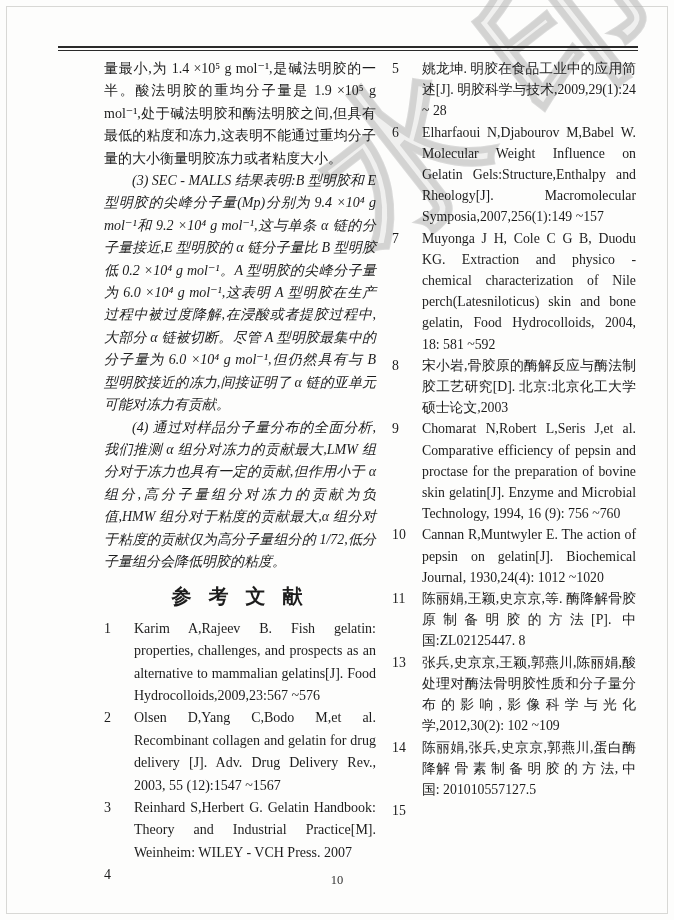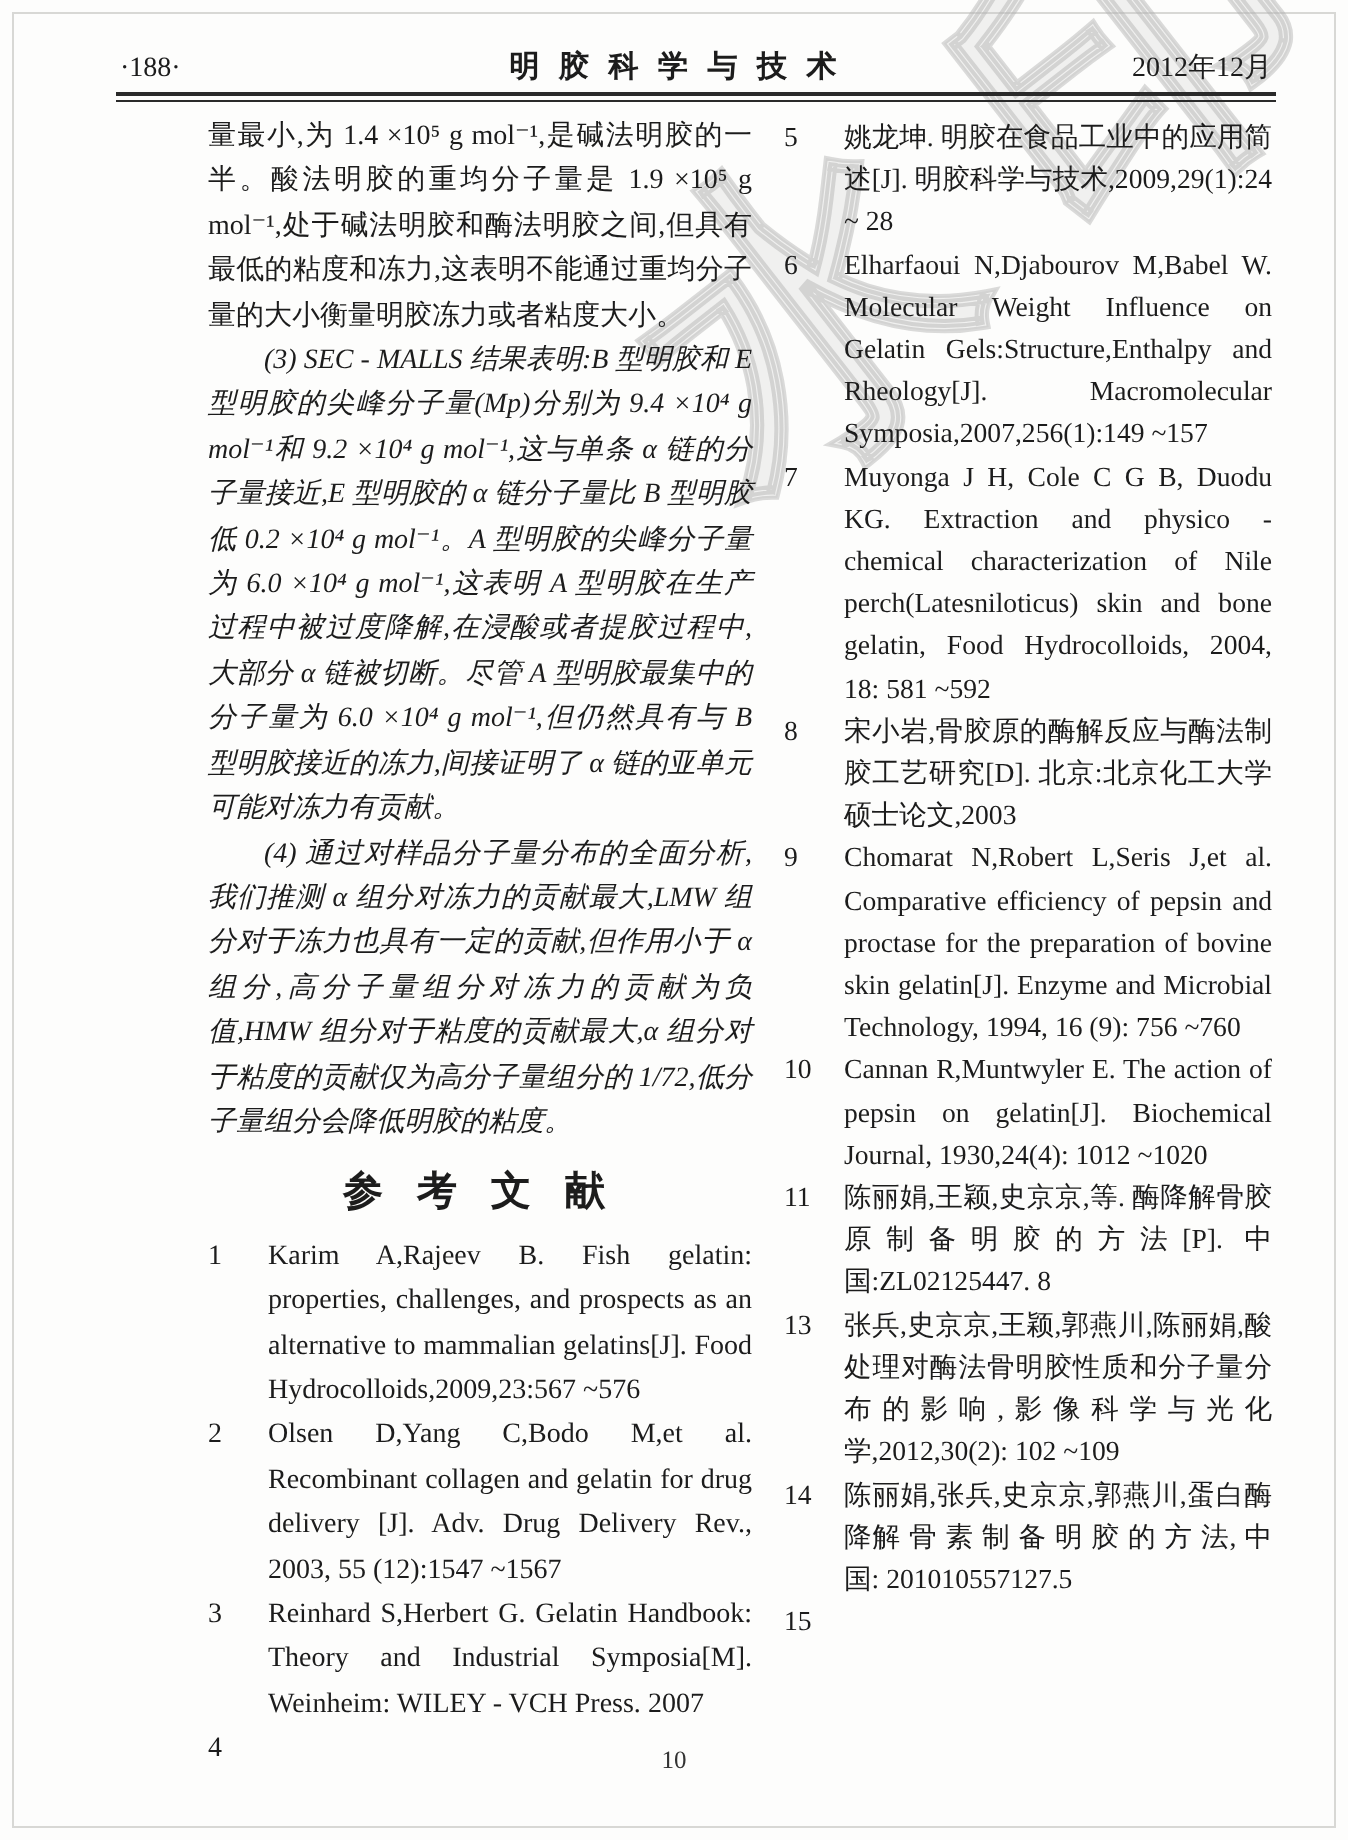--- a/index.html
+++ b/index.html
@@ -85,25 +85,20 @@
   }
 </style>
 </head>
 <body>
 
 <div class="page">
   <div class="scan-frame"></div>
 
   <div class="watermark">水印</div>
 
-  <div class="header">
-    <span class="page-label">·188·</span>
-    <span class="journal">明 胶 科 学 与 技 术</span>
-    <span class="date">2012年12月</span>
-  </div>
   <div class="rule"></div>
 
   <div class="columns">
 
     <div class="col col-left">
       <p class="para">量最小,为 1.4 ×10⁵ g mol⁻¹,是碱法明胶的一半。酸法明胶的重均分子量是 1.9 ×10⁵ g mol⁻¹,处于碱法明胶和酶法明胶之间,但具有最低的粘度和冻力,这表明不能通过重均分子量的大小衡量明胶冻力或者粘度大小。</p>
       <p class="para indent">(3) SEC - MALLS 结果表明:B 型明胶和 E 型明胶的尖峰分子量(Mp)分别为 9.4 ×10⁴ g mol⁻¹和 9.2 ×10⁴ g mol⁻¹,这与单条 α 链的分子量接近,E 型明胶的 α 链分子量比 B 型明胶低 0.2 ×10⁴ g mol⁻¹。A 型明胶的尖峰分子量为 6.0 ×10⁴ g mol⁻¹,这表明 A 型明胶在生产过程中被过度降解,在浸酸或者提胶过程中,大部分 α 链被切断。尽管 A 型明胶最集中的分子量为 6.0 ×10⁴ g mol⁻¹,但仍然具有与 B 型明胶接近的冻力,间接证明了 α 链的亚单元可能对冻力有贡献。</p>
       <p class="para indent">(4) 通过对样品分子量分布的全面分析,我们推测 α 组分对冻力的贡献最大,LMW 组分对于冻力也具有一定的贡献,但作用小于 α 组分,高分子量组分对冻力的贡献为负值,HMW 组分对于粘度的贡献最大,α 组分对于粘度的贡献仅为高分子量组分的 1/72,低分子量组分会降低明胶的粘度。</p>
 
       <div class="refs-heading">参  考  文  献</div>
@@ -111,21 +106,21 @@
       <div class="ref">
         <span class="ref-num">1</span>
         <span class="ref-body"><span>Karim A,Rajeev B. Fish gelatin: properties, challenges, and prospects as an alternative to mammalian gelatins[J]. </span><span class="ital">Food Hydrocolloids</span><span>,2009,23:567 ~576</span></span>
       </div>
       <div class="ref">
         <span class="ref-num">2</span>
         <span class="ref-body"><span>Olsen D,Yang C,Bodo M,et al. Recombinant collagen and gelatin for drug delivery [J]. </span><span class="ital">Adv. Drug Delivery Rev.</span><span>, 2003, 55 (12):1547 ~1567</span></span>
       </div>
       <div class="ref">
         <span class="ref-num">3</span>
-        <span class="ref-body"><span>Reinhard S,Herbert G. Gelatin Handbook: Theory and Industrial Symposia[M]. </span><span class="ital">Weinheim: WILEY - VCH Press.</span><span> 2007</span></span>
+        <span class="ref-body"><span>Reinhard S,Herbert G. Gelatin Handbook: Theory and Industrial Practice[M]. </span><span class="ital">Weinheim: WILEY - VCH Press.</span><span> 2007</span></span>
       </div>
       <div class="ref">
         <span class="ref-num">4</span>
       </div>
     </div>
 
     <div class="col col-right">
       <div class="ref">
         <span class="ref-num">5</span>
         <span class="ref-body"><span>姚龙坤. 明胶在食品工业中的应用简述[J]. </span><span class="ital">明胶科学与技术</span><span>,2009,29(1):24 ~ 28</span></span>

